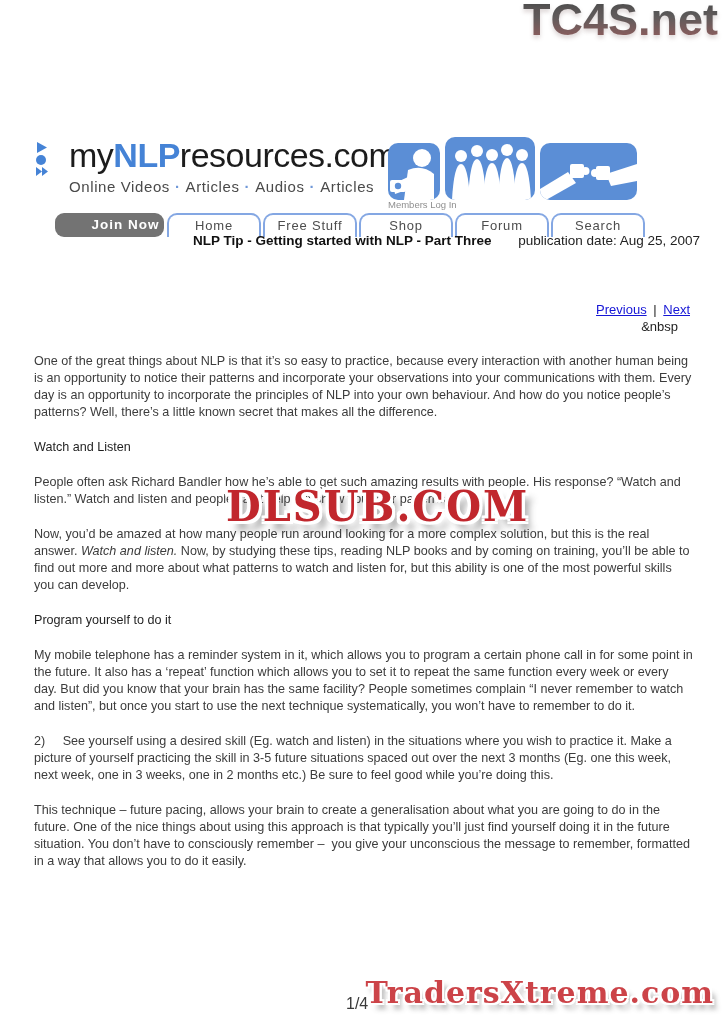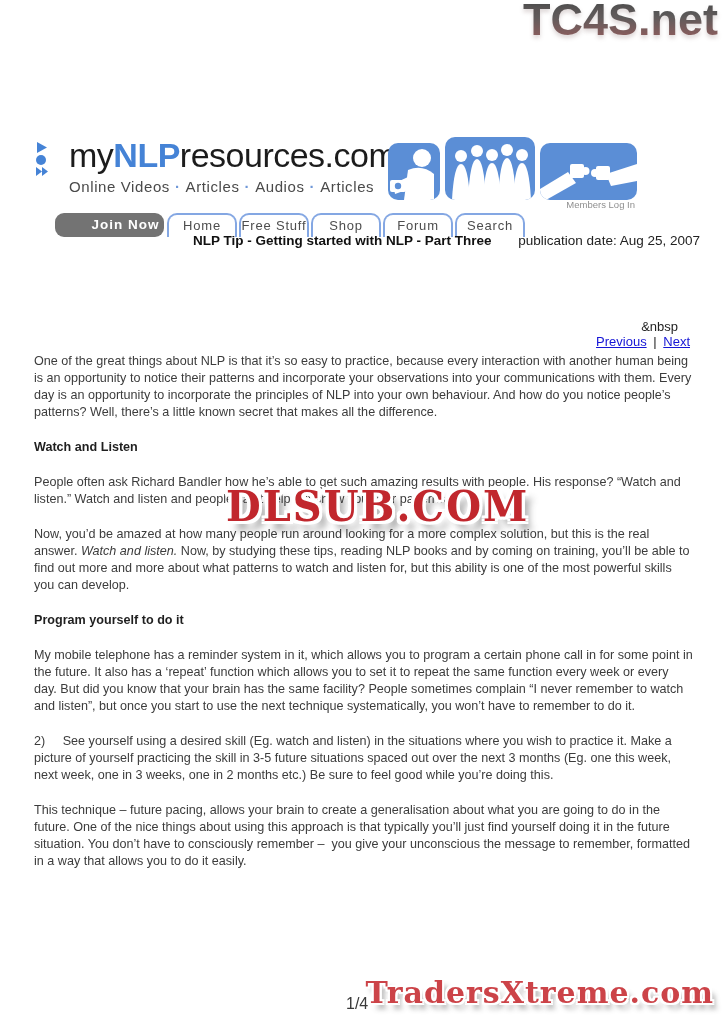--- a/index.html
+++ b/index.html
@@ -80,21 +80,21 @@
   }
   .tile.t1 { width: 52px; height: 57px; }
   .tile.t2 { width: 90px; height: 63px; }
   .tile.t3 { width: 97px; height: 57px; }
 
   .members {
     position: absolute;
     left: 388px;
     top: 199px;
     width: 247px;
-    text-align: right;
+    text-align: left;
     font-size: 9.5px;
     color: #8f8f8f;
     cursor: pointer;
   }
 
   
   .nav {
     position: absolute;
     left: 55px;
     top: 213px;
@@ -111,21 +111,21 @@
     font-weight: bold;
     font-size: 13.5px;
     letter-spacing: 1px;
     text-align: center;
     line-height: 24px;
     cursor: pointer;
     padding-left: 32px;
   }
   .tabs { display: flex; gap: 2px; }
   .tab {
-    width: 70px;
+    width: 94px;
     height: 24px;
     background: #ffffff;
     border: 2px solid #84a7e3;
     border-bottom: none;
     border-radius: 10px 10px 0 0;
     font-size: 13px;
     color: #4d4d4d;
     letter-spacing: 0.8px;
     text-align: center;
     line-height: 21px;
@@ -143,21 +143,20 @@
   .title-row .title { font-weight: bold; color: #111; }
   .title-row .pubdate { color: #222; margin-left: 23px; }
 
   
   .pager {
     position: absolute;
     top: 302px;
     right: 34px;
     font-size: 13px;
     white-space: nowrap;
-    margin-top: 32px;
   }
   .pager a {
     color: #1515d6;
     text-decoration: underline;
     cursor: pointer;
   }
   .pager .psep { color: #222; margin: 0 3px; }
   .nbsp {
     position: absolute;
     top: 319px;
@@ -171,21 +170,21 @@
     position: absolute;
     left: 34px;
     top: 353px;
     width: 660px;
     font-size: 12.6px;
     line-height: 17px;
     color: #3c3c3c;
   }
   .body .para { margin: 0 0 18px 0; }
   .body .heading {
-    font-weight: bold;
+    font-weight: normal;
     color: #1f1f1f;
     margin: 0 0 18px 0;
   }
   .body .italic { font-style: italic; }
 
   
   .dlsub {
     position: absolute;
     left: 226px;
     top: 482px;

